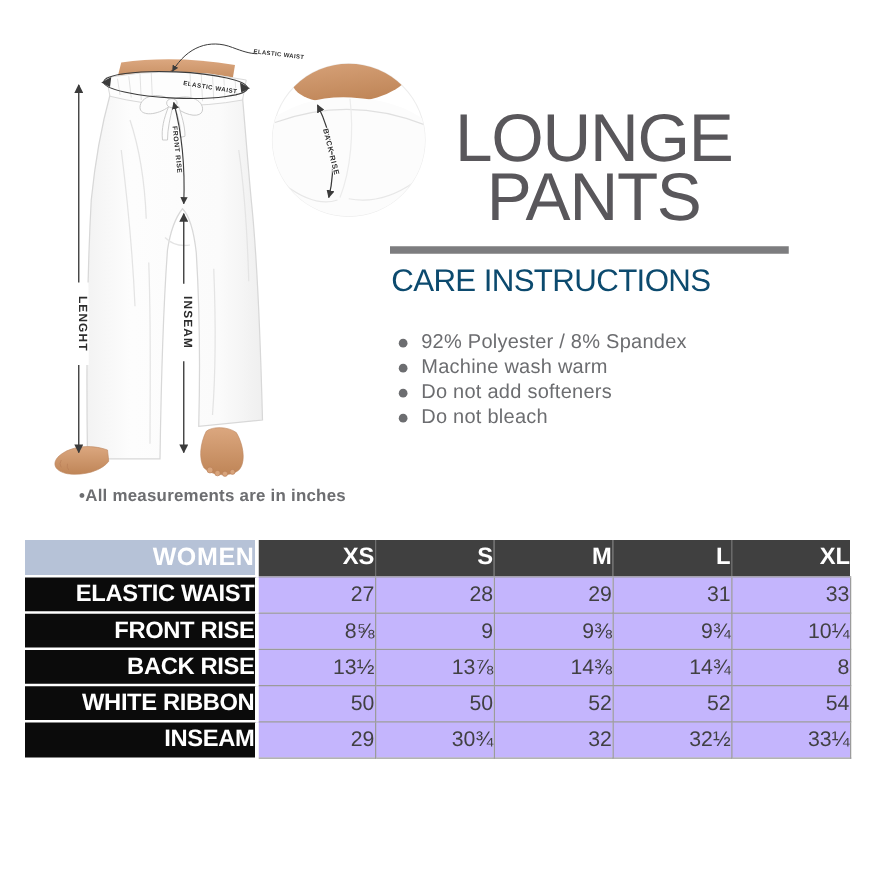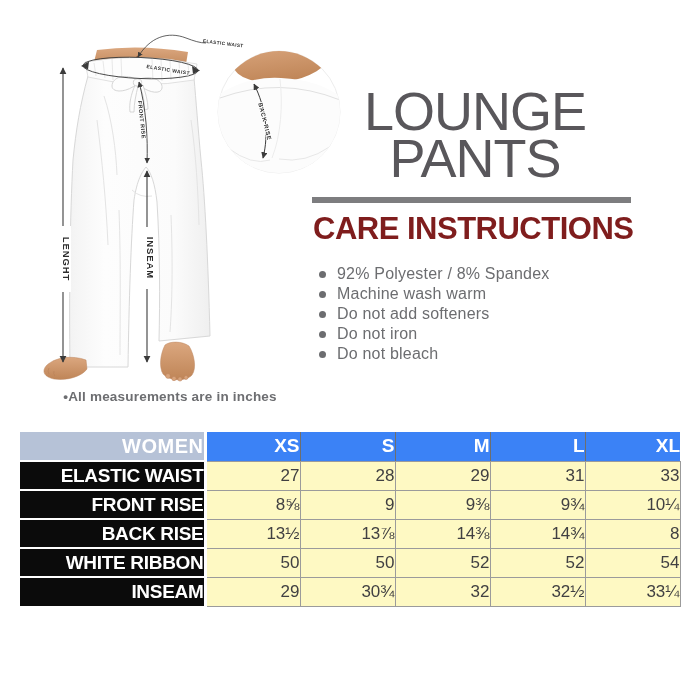--- a/index.html
+++ b/index.html
@@ -8,39 +8,39 @@
 
   
   #illu{position:absolute;left:0;top:0;width:350px;height:420px;}
   .footnote{position:absolute;left:35px;top:389px;width:270px;text-align:center;
             font-size:13.5px;font-weight:bold;color:#6d6e71;letter-spacing:.2px;}
 
   
   .title{position:absolute;left:315px;top:88px;width:320px;text-align:center;
          color:#59575b;font-weight:normal;font-size:54px;line-height:47px;letter-spacing:-1px;}
   .divider{position:absolute;left:312px;top:197px;width:319px;height:6px;background:#7d7d7f;}
-  .care-head{position:absolute;left:313px;top:211px;width:340px;color:#7f1d1d;
-             font-weight:bold;font-size:31px;letter-spacing:-.5px;}
+  .care-head{position:absolute;left:313px;top:211px;width:340px;color:#0c4a6e;
+             font-weight:normal;font-size:25px;letter-spacing:-.5px;}
   .care-list{position:absolute;left:319px;top:264px;width:360px;}
   .care-item{display:flex;align-items:center;height:20px;}
   .dot{width:7px;height:7px;border-radius:50%;background:#6c6d70;margin-right:11px;flex:0 0 auto;}
   .care-text{font-size:16px;color:#6c6d70;letter-spacing:.2px;}
 
   
   .sz-wrap{position:absolute;left:20px;top:432px;width:660px;}
   table.sz{border-collapse:collapse;table-layout:fixed;width:660px;}
   table.sz tr{height:29px;}
   td,th{padding:0;vertical-align:middle;text-align:right;}
   th.women{background:#b6c2d7;color:#ffffff;font-size:20px;font-weight:bold;
            letter-spacing:.5px;border-right:3px solid #ffffff;border-bottom:2px solid #ffffff;}
-  th.size{background:#3b82f6;color:#ffffff;font-size:19px;font-weight:bold;
+  th.size{background:#404040;color:#ffffff;font-size:19px;font-weight:bold;
           border-left:1px solid #6e6e6e;border-bottom:1px solid #9b9b9b;}
   td.label{background:#0b0b0b;color:#ffffff;font-size:19px;font-weight:bold;letter-spacing:-.3px;
            border-top:2px solid #ffffff;border-right:3px solid #ffffff;}
-  td.data{background:#fef9c3;color:#414042;font-size:17px;border:1px solid #9b9b9b;}
+  td.data{background:#c4b5fd;color:#414042;font-size:17px;border:1px solid #9b9b9b;}
 </style>
 </head>
 <body>
 
 <div id="canvas">
 
   <svg id="illu" viewBox="0 0 350 420">
     <defs>
       <marker id="ah" viewBox="0 0 10 10" refX="9" refY="5" markerWidth="6.5" markerHeight="6.5" orient="auto-start-reverse">
         <path d="M0 0 L10 5 L0 10 Z" fill="#3b3b3b"></path>
@@ -171,24 +171,20 @@
     <div class="care-item">
       <span class="dot"></span>
       <span class="care-text">Machine wash warm</span>
     </div>
     <div class="care-item">
       <span class="dot"></span>
       <span class="care-text">Do not add softeners</span>
     </div>
     <div class="care-item">
       <span class="dot"></span>
-      <span class="care-text">Do not iron</span>
-    </div>
-    <div class="care-item">
-      <span class="dot"></span>
       <span class="care-text">Do not bleach</span>
     </div>
   </div>
 
   <div class="sz-wrap">
     <table class="sz">
       <colgroup>
         <col style="width:185px">
           <col style="width:95px">
           <col style="width:95px">

